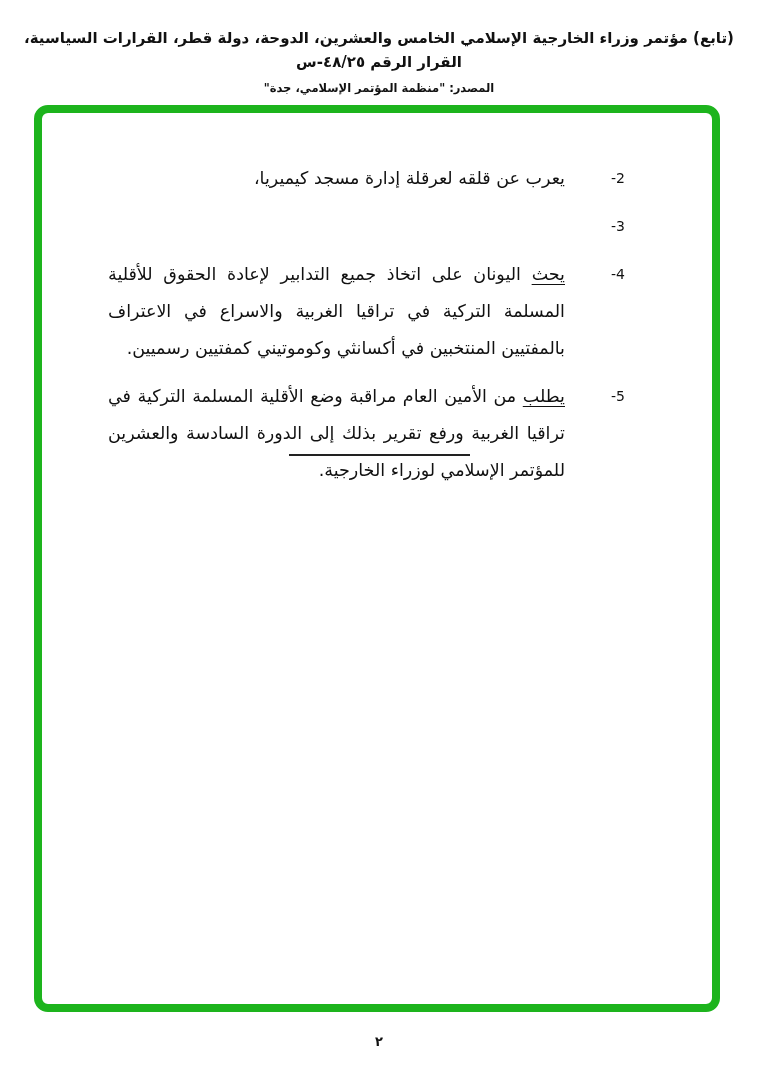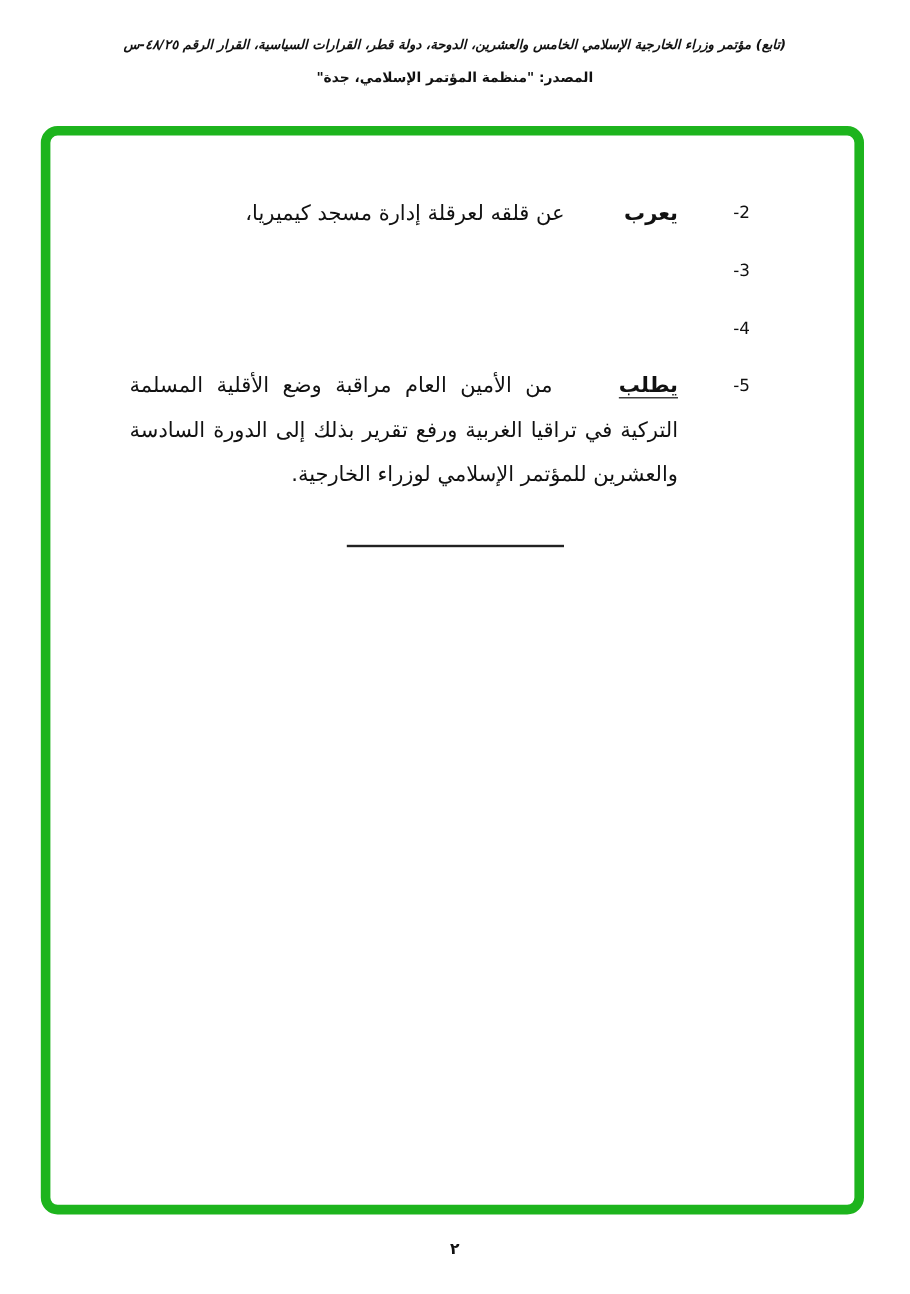--- a/index.html
+++ b/index.html
@@ -4,21 +4,21 @@
 <style>
   html,body{margin:0;padding:0;}
   body{
     width:758px;height:1078px;position:relative;background:#ffffff;
     font-family:"DejaVu Sans",sans-serif;color:#111;overflow:hidden;
   }
   .header{
     position:absolute;top:26px;left:0;width:758px;text-align:center;direction:rtl;
   }
   .header-line1{
-    font-size:11px;font-weight:bold;letter-spacing:0;line-height:24px;font-style:italic;
+    font-size:15px;font-weight:bold;letter-spacing:0;line-height:24px;
   }
   .header-line2{
     font-size:11.5px;font-weight:bold;margin-top:6px;line-height:16px;
   }
   .frame{
     position:absolute;left:34px;top:105px;width:686px;height:907px;
     box-sizing:border-box;border:8px solid #1db41d;border-radius:14px;
     background:transparent;
   }
   .content{
@@ -27,21 +27,21 @@
   .item{
     display:flex;flex-direction:row;column-gap:38px;margin-bottom:11px;
   }
   .item .num{
     flex:0 0 22px;font-size:14px;line-height:37px;white-space:nowrap;
     font-family:"DejaVu Sans",sans-serif;
   }
   .item .text{
     width:457px;font-size:17.5px;line-height:37px;text-align:justify;
   }
-  .item .lead{font-weight:bold;margin-left:44px;}
+  .item .lead{font-weight:normal;}
   .item.u .lead{text-decoration:underline;text-underline-offset:4px;}
   .divider{
     position:absolute;left:289px;top:454px;width:181px;height:0;
     border-top:2px solid #222;
   }
   .page-number{
     position:absolute;top:1034px;left:0;width:758px;text-align:center;
     font-size:13px;font-weight:bold;
   }
 </style>
@@ -61,20 +61,21 @@
     <span class="num">2-</span>
     <div class="text"><span class="lead">يعرب</span><span> عن قلقه لعرقلة إدارة مسجد كيميريا،</span></div>
   </div>
 
   <div class="item u">
     <span class="num">3-</span>
   </div>
 
   <div class="item u">
     <span class="num">4-</span>
+    <div class="text"><span class="lead">يحث</span><span> اليونان على اتخاذ جميع التدابير لإعادة الحقوق للأقلية المسلمة التركية في تراقيا الغربية والاسراع في الاعتراف بالمفتيين المنتخبين في أكسانثي وكوموتيني كمفتيين رسميين.</span></div>
   </div>
 
   <div class="item u">
     <span class="num">5-</span>
     <div class="text"><span class="lead">يطلب</span><span> من الأمين العام مراقبة وضع الأقلية المسلمة التركية في تراقيا الغربية ورفع تقرير بذلك إلى الدورة السادسة والعشرين للمؤتمر الإسلامي لوزراء الخارجية.</span></div>
   </div>
 
 </div>
 
 <div class="divider"></div>

